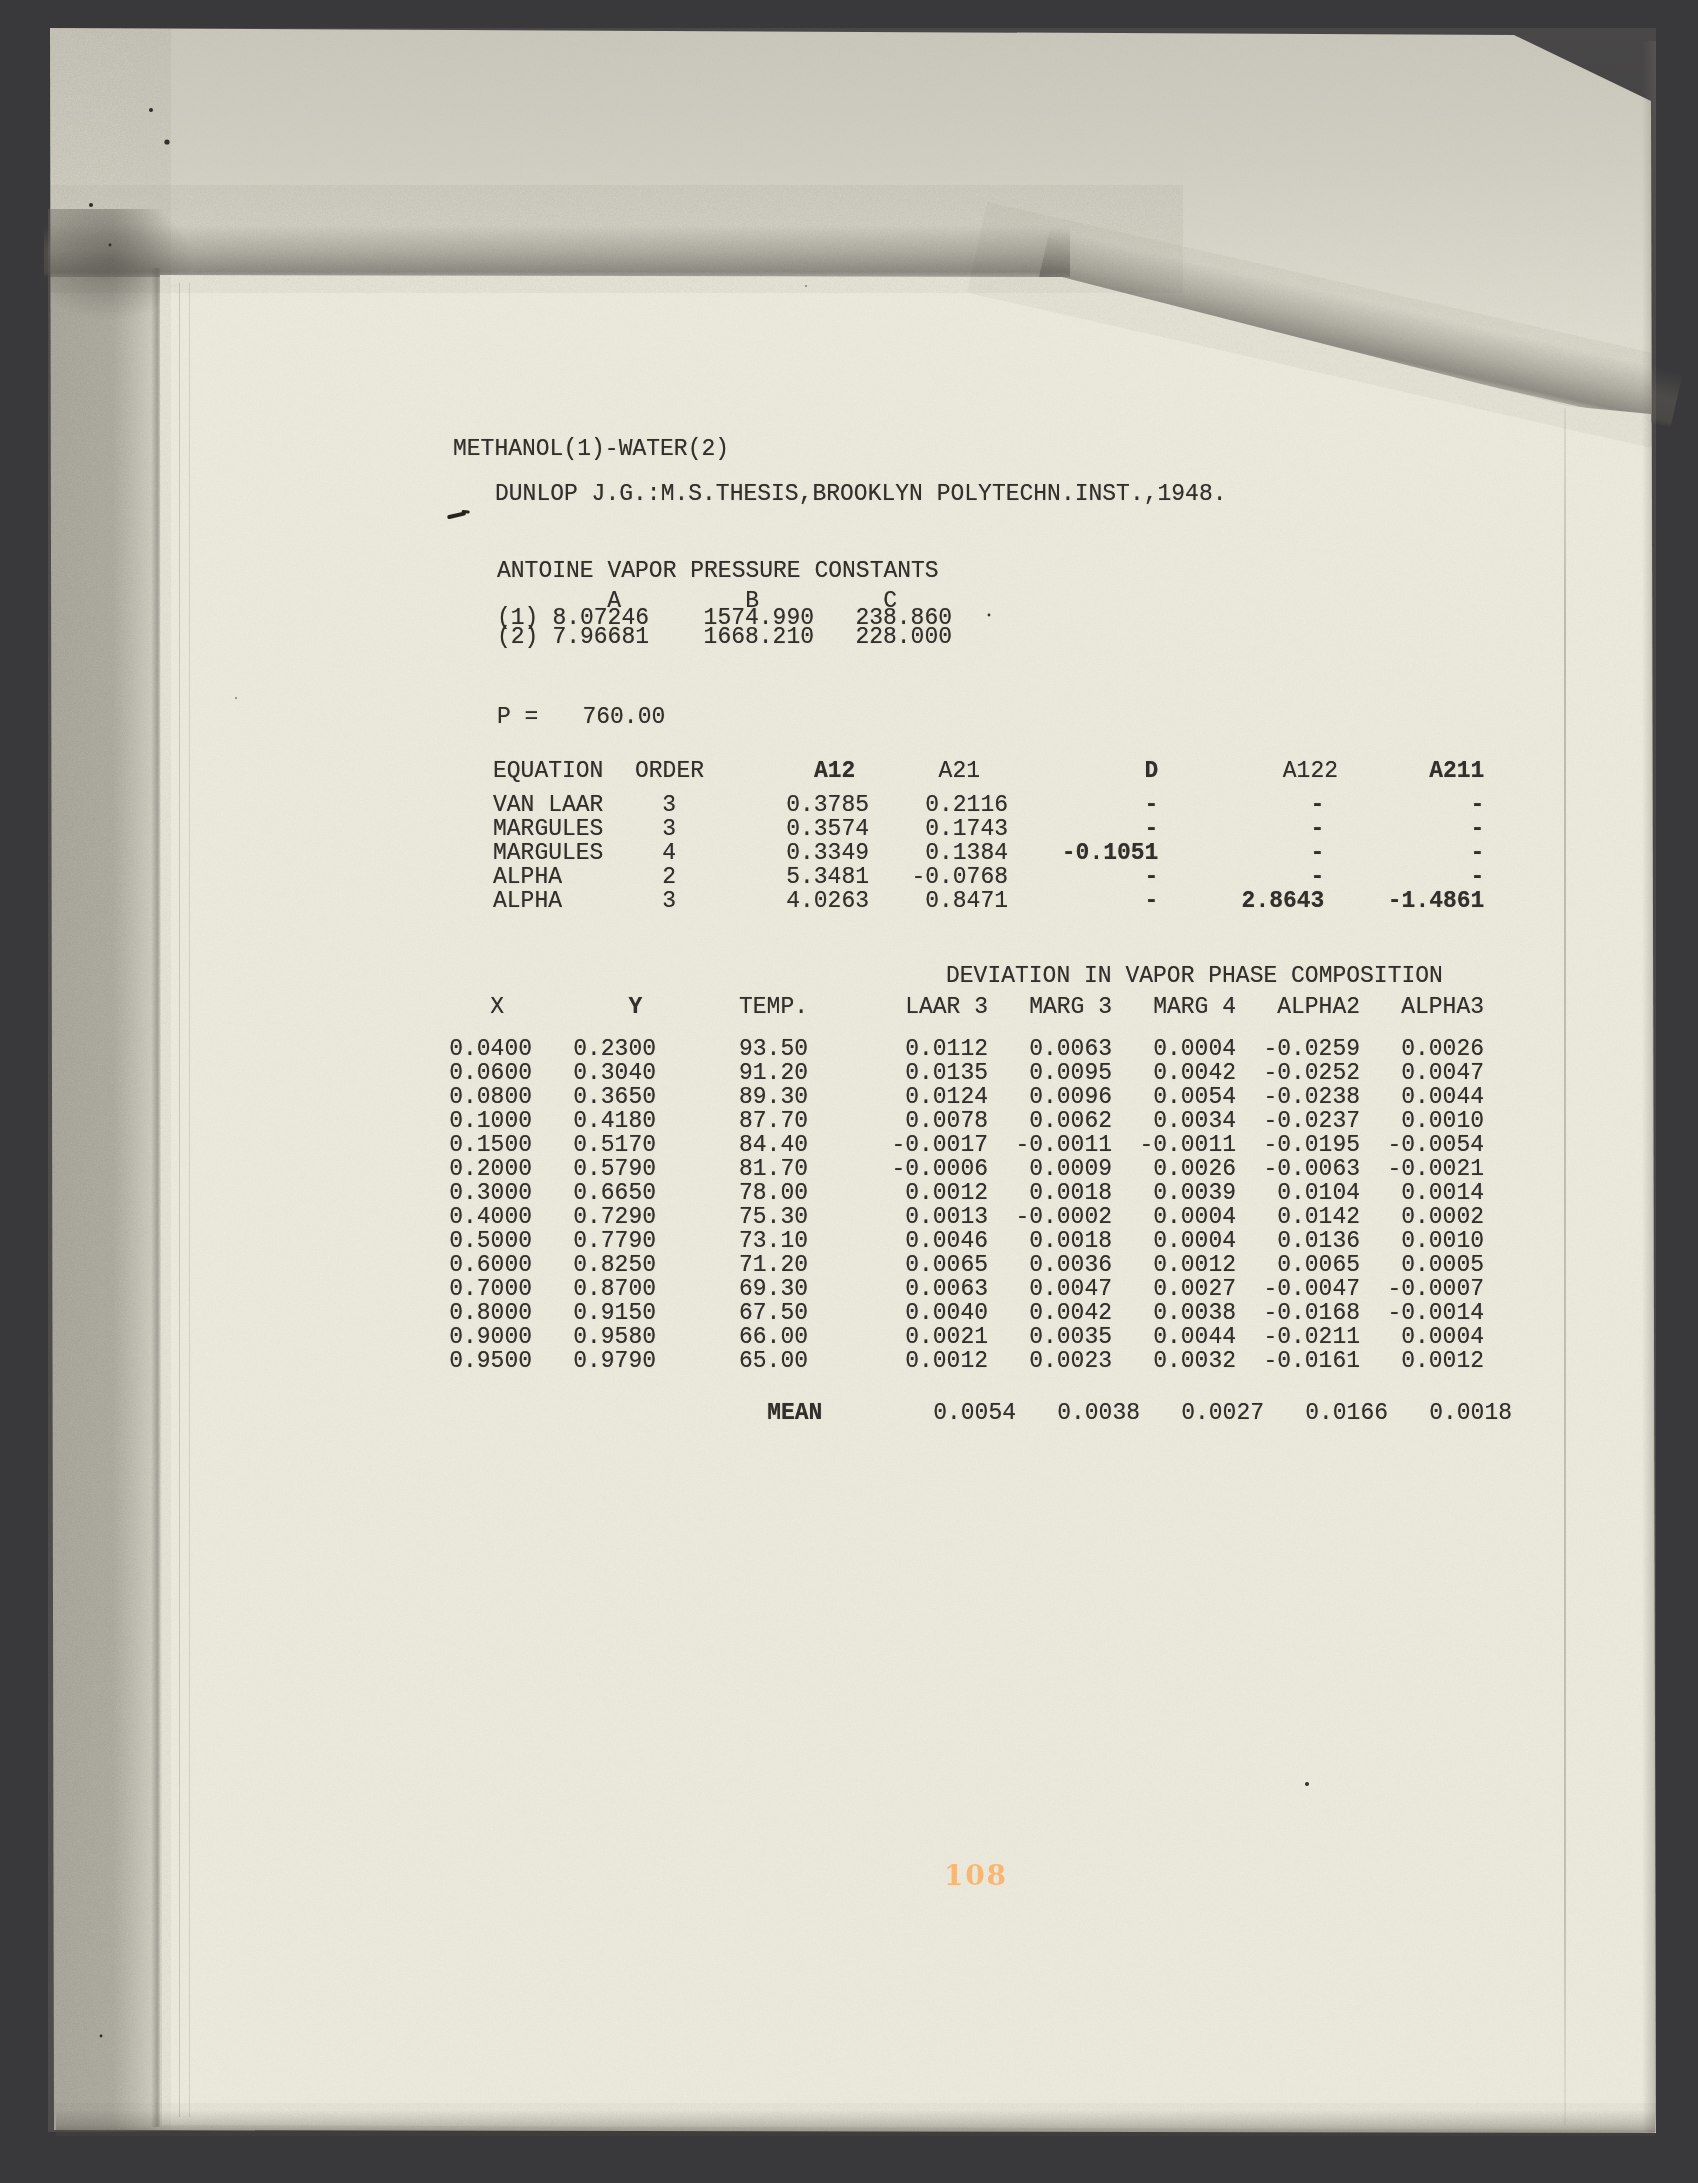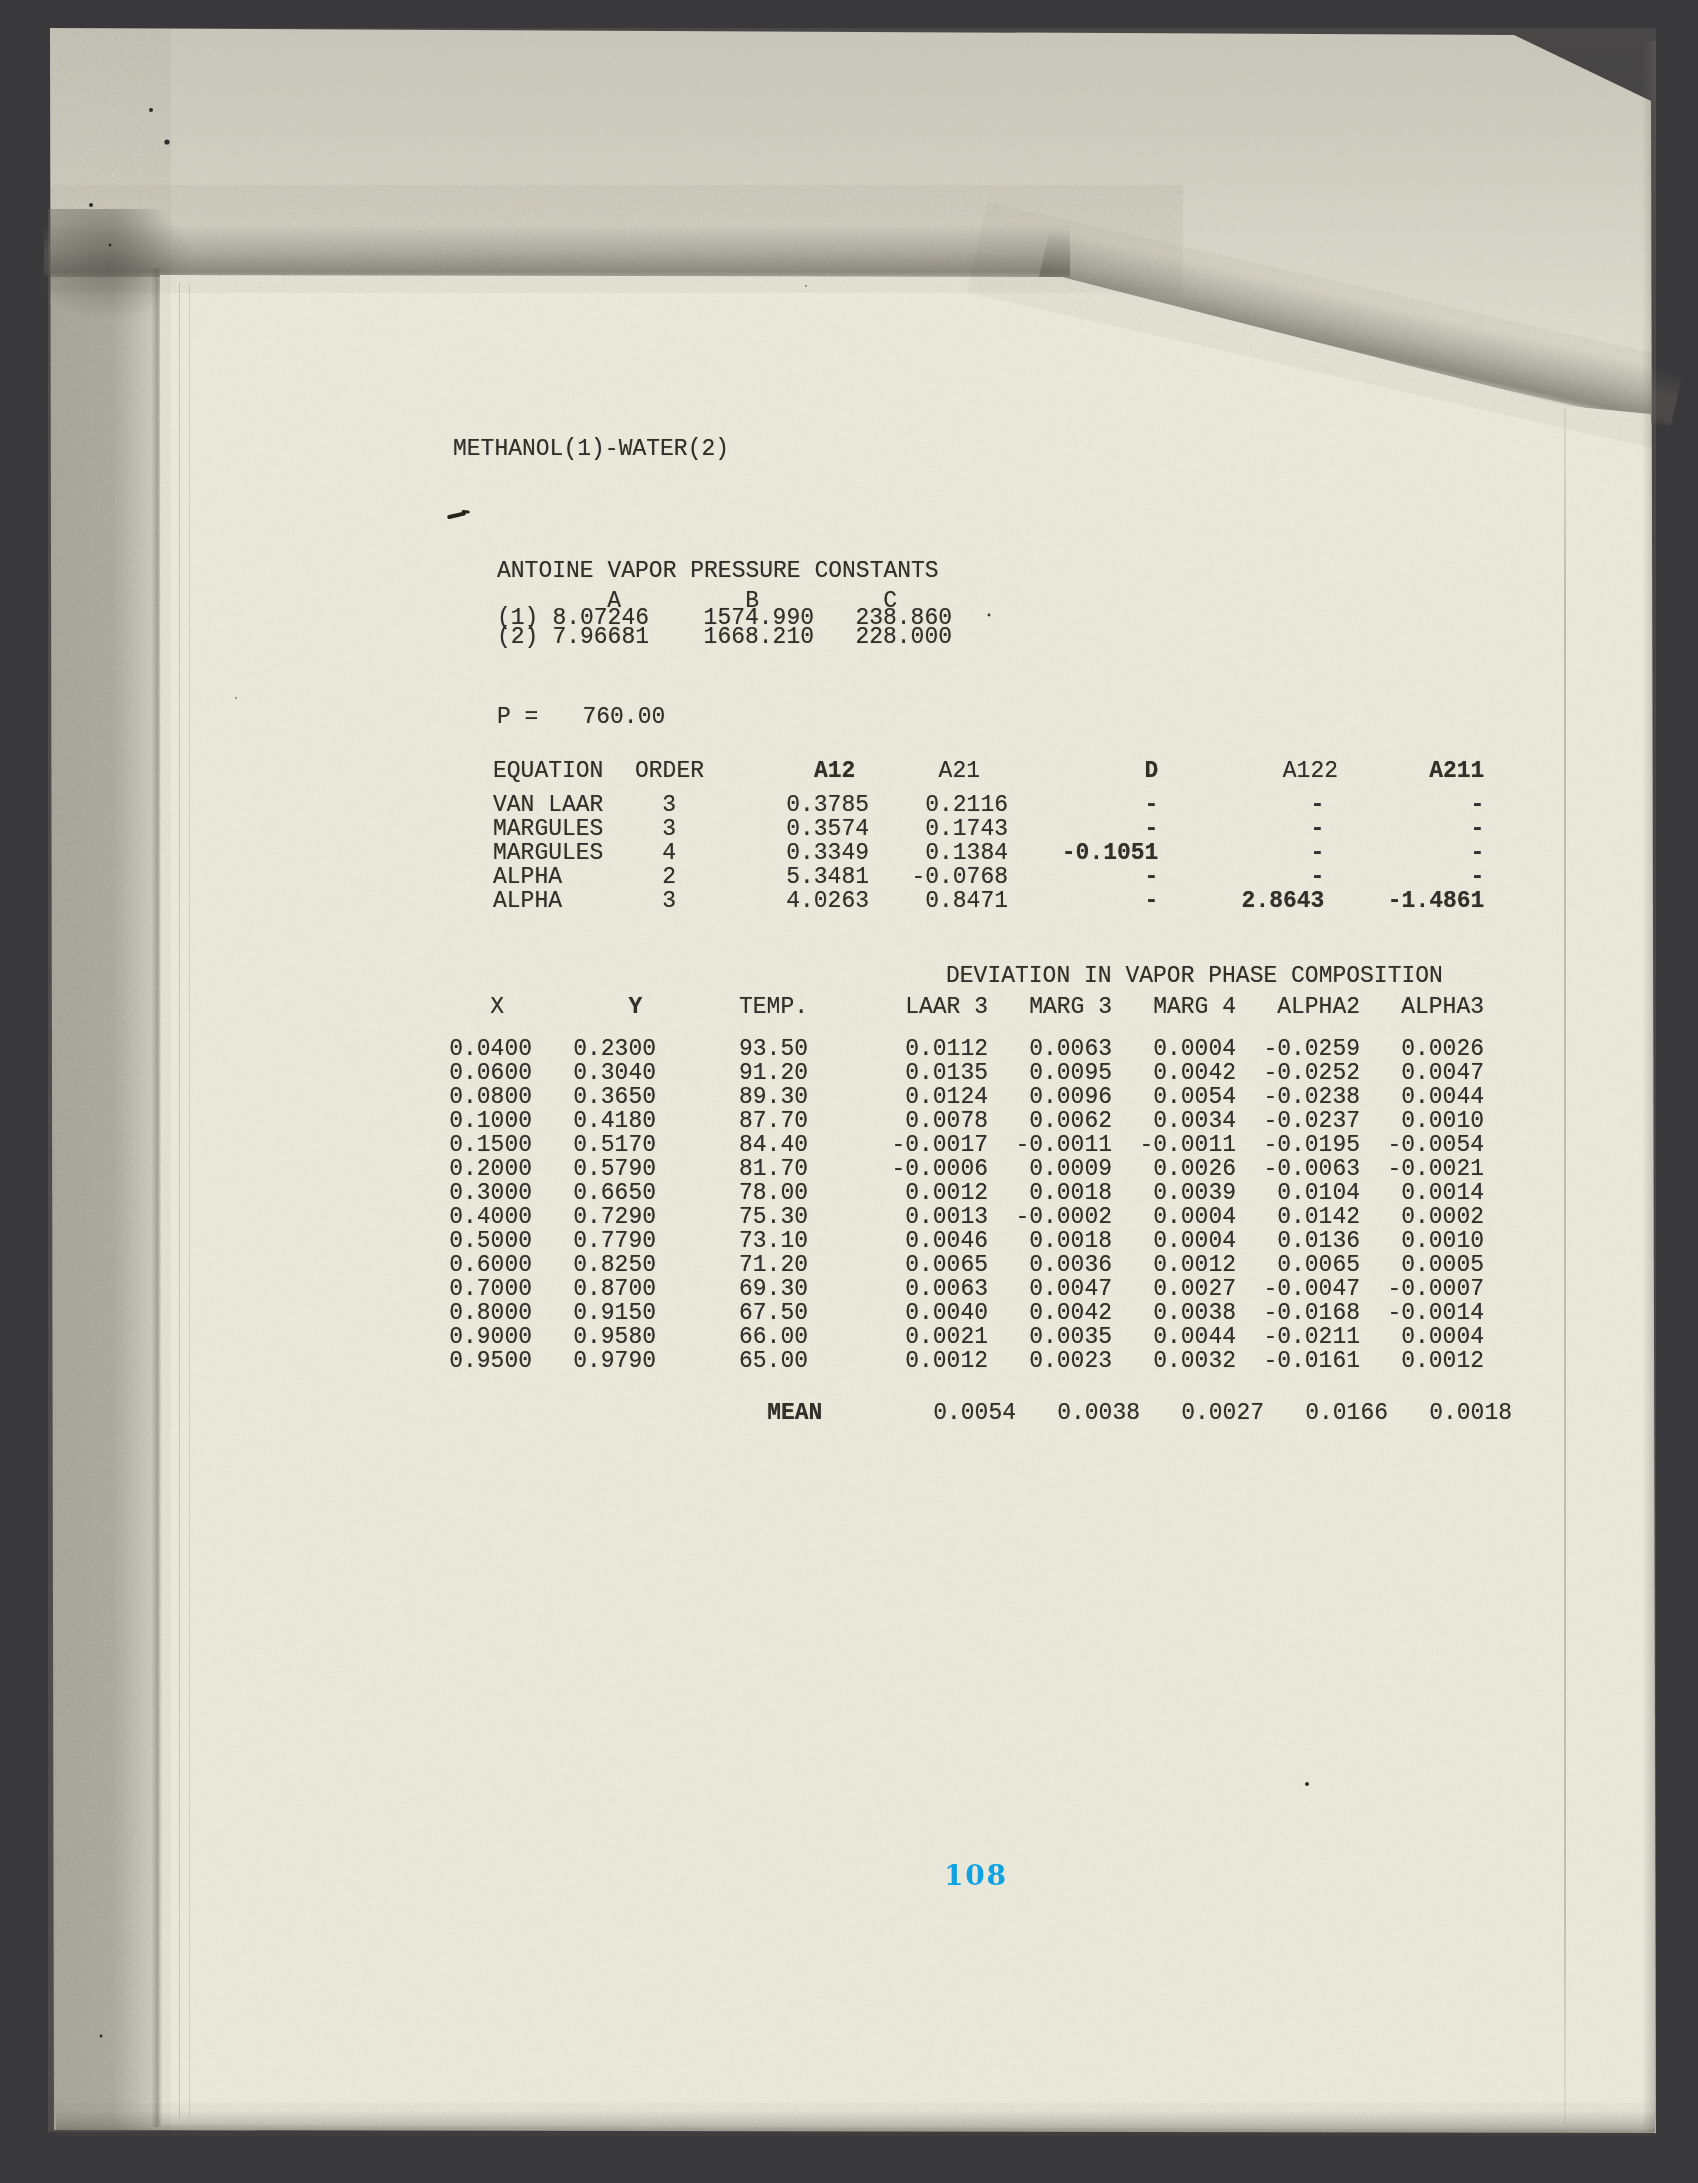--- a/index.html
+++ b/index.html
@@ -52,21 +52,21 @@
   .pline{position:absolute;left:497px;top:706px;white-space:pre;}
   .pline .pv{margin-left:44px;}
   .eqs{position:absolute;left:493px;top:760px;}
   .eqs .grid{grid-template-columns:142px 41px 193px 139px 164px 166px 160px;}
   .eqs .hdr{height:34px;} .eqs .row{height:24px;}
   .dev{position:absolute;left:0;top:996px;}
   .dev .grid{grid-template-columns:532px 124px 152px 180px 124px 124px 124px 124px;}
   .dev .hdr{height:42px;} .dev .row{height:24px;}
   .dev .mean{margin-top:28px;margin-left:28px;}
   .pagenum{position:absolute;left:944px;top:1859px;font-family:"DejaVu Serif","Liberation Serif",serif;
-           font-size:28px;font-weight:600;color:#0ea5e9;letter-spacing:1.8px;filter:blur(0.2px);}
+           font-size:28px;font-weight:600;color:#fdba74;letter-spacing:1.8px;filter:blur(0.2px);}
   
   .grain{position:absolute;inset:0;mix-blend-mode:multiply;opacity:.55;pointer-events:none;
          clip-path:polygon(50px 28px,1514px 35px,1651px 101px,1656px 2133px,54px 2130px);}
 </style>
 </head>
 <body>
 
 <div class="stage">
 
   <div class="sheet"></div>
@@ -82,20 +82,21 @@
   <div class="crease-right"></div>
   <div class="sheet-right-edge"></div>
   <div class="smudge-bottom"></div>
   <div class="specks"></div>
   <div class="ink-mark"></div>
 
   <div class="content">
 
     <div class="line" style="left:453px;top:438px">METHANOL(1)-WATER(2)</div>
 
+    <div class="line" style="left:495px;top:483px">DUNLOP J.G.:M.S.THESIS,BROOKLYN POLYTECHN.INST.,1948.</div>
 
     <div class="line" style="left:497px;top:560px">ANTOINE VAPOR PRESSURE CONSTANTS</div>
 
     <div class="ant">
       <div class="grid hdr">
         <span class="l"></span>
         <span class="pr2">A</span>
         <span class="pr4">B</span>
         <span class="pr4">C</span>
       </div>

